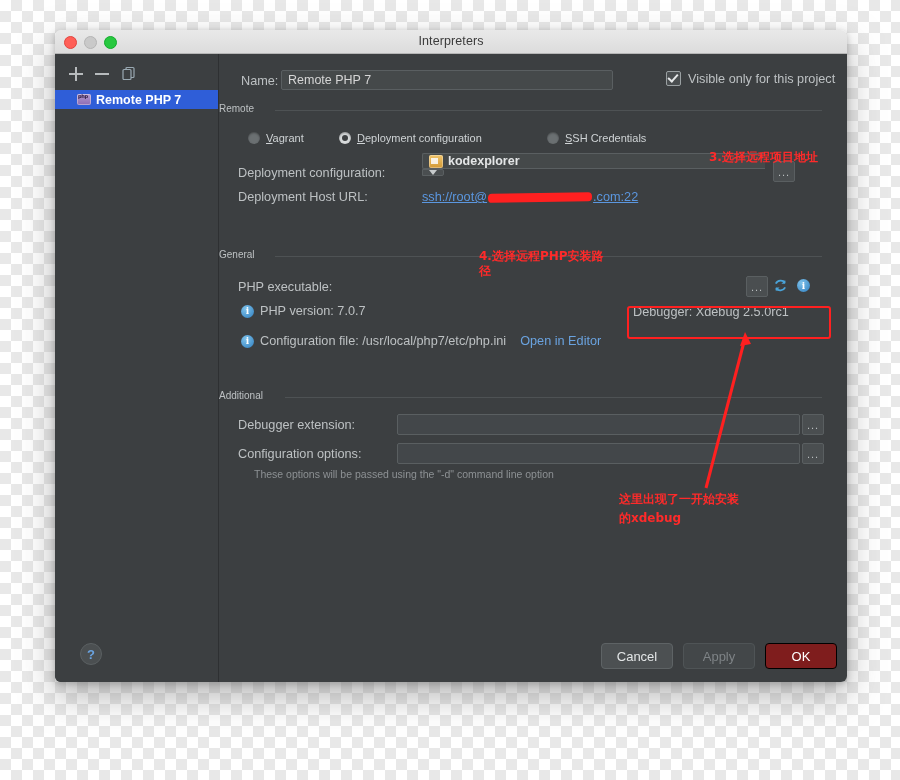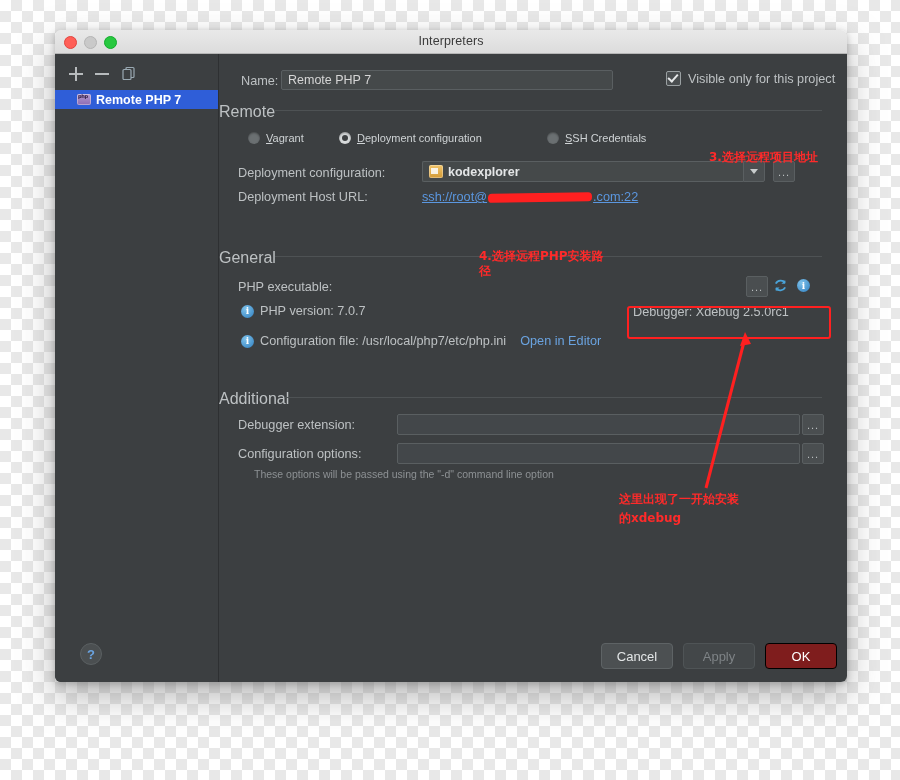--- a/index.html
+++ b/index.html
@@ -73,21 +73,21 @@
   .row{position:absolute;display:flex;align-items:center;}
   .lbl{color:#bdc1c3;font-size:12.7px;}
 
   .field{
     background:#45494a;border:1px solid #5a5f61;border-radius:2px;
     height:20px;box-sizing:border-box;color:#d6d6d6;font-size:12.5px;
     display:flex;align-items:center;padding:0 6px;
   }
   .field.empty{background:#43474a;}
 
-  .sec-title{position:absolute;color:#bdc1c3;font-size:16px;}
+  .sec-title{position:absolute;color:#bdc1c3;font-size:10px;}
   .sec-line{position:absolute;height:1px;background:#4e5254;}
 
   .radio{width:12px;height:12px;border-radius:50%;background:#6b7072;
     box-shadow:inset 0 1px 2px rgba(0,0,0,.35);flex:none;position:relative;}
   .radio.on{background:#d8dbdc;}
   .radio.on::after{content:"";position:absolute;left:3px;top:3px;width:6px;height:6px;
     border-radius:50%;background:#3c3f41;}
   .radio-lbl{color:#cfd3d5;font-size:11px;margin-left:6px;}
   .mn{text-decoration:underline;}
 
@@ -214,21 +214,21 @@
         <div class="row" style="left:120px;top:78px;">
           <span class="radio on"></span>
           <span class="radio-lbl"><span class="mn">D</span>eployment configuration</span>
         </div>
         <div class="row" style="left:328px;top:78px;">
           <span class="radio"></span>
           <span class="radio-lbl"><span class="mn">S</span>SH Credentials</span>
         </div>
 
         <span class="lbl" style="position:absolute;left:19px;top:112px;">Deployment configuration:</span>
-        <div style="position:absolute;left:203px;top:107px;width:343px;height:21px;display:flex;">
+        <div style="position:absolute;left:203px;top:99px;width:343px;height:21px;display:flex;flex-direction:column;">
           <div class="field" style="flex:1;border-right:none;border-radius:2px 0 0 2px;height:21px;">
             <span class="kx-ico"></span>
             <span style="font-weight:bold;color:#e4e6e7;">kodexplorer</span>
           </div>
           <div class="btn-arrow" style="height:21px;border-top:1px solid #5a5f61;border-right:1px solid #5a5f61;border-bottom:1px solid #5a5f61;border-radius:0 2px 2px 0;">
             <span class="caret"></span>
           </div>
         </div>
         <div class="btn-ellipsis" style="position:absolute;left:554px;top:107px;height:21px;">...</div>
 

